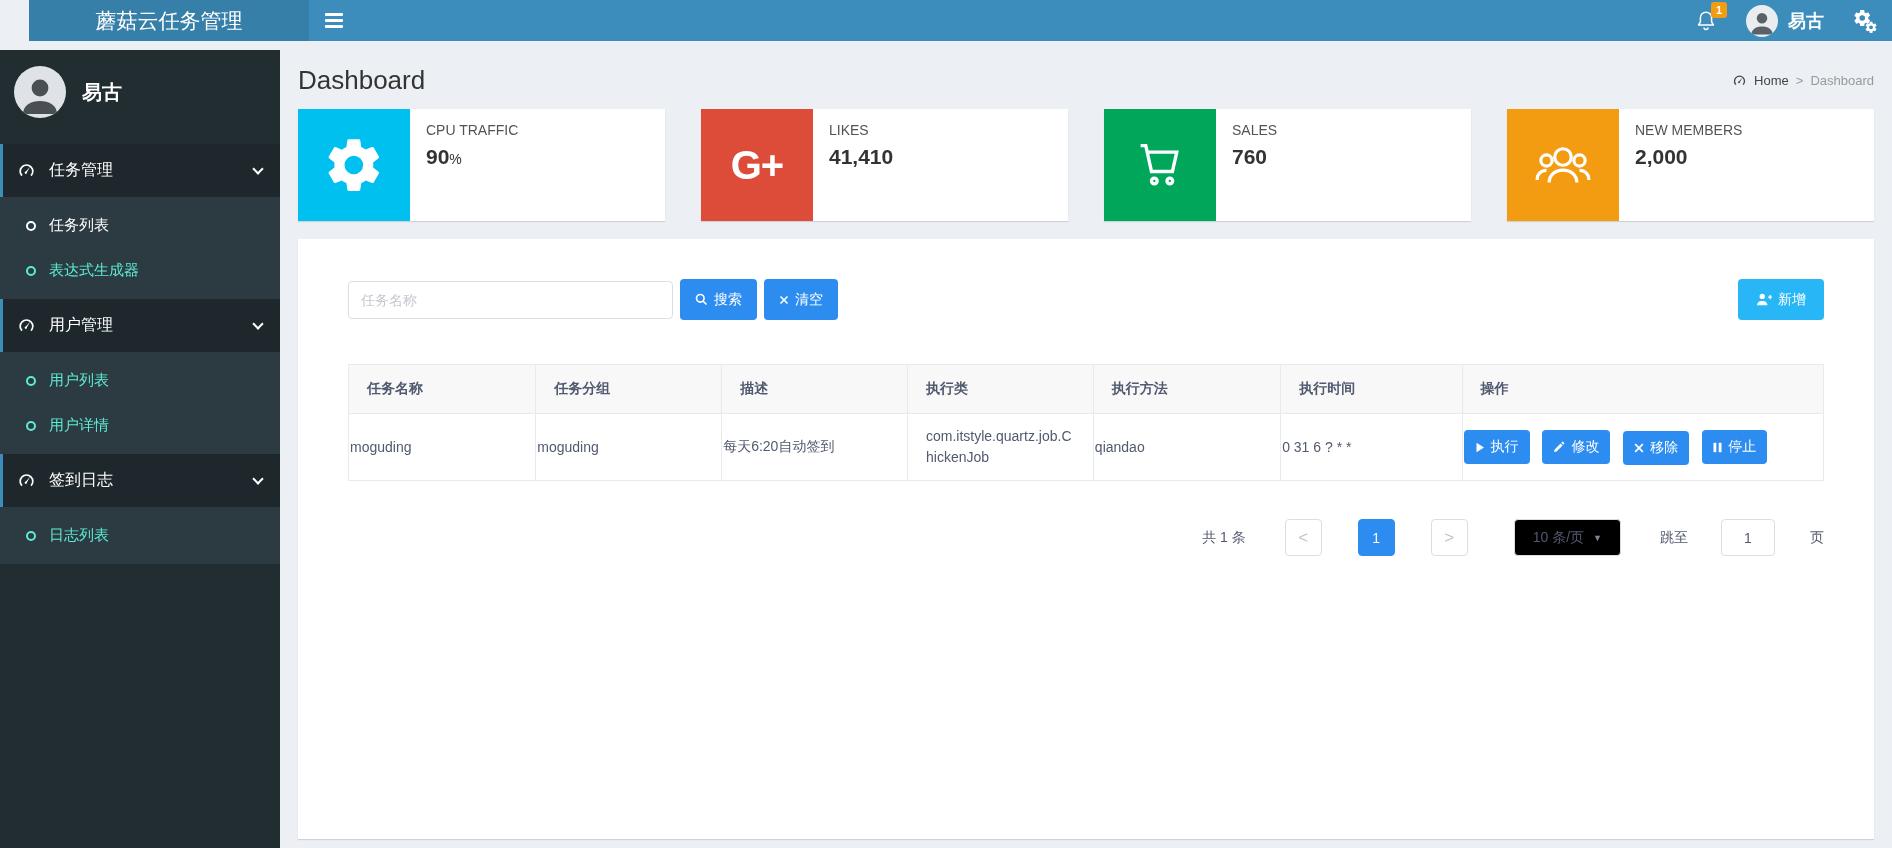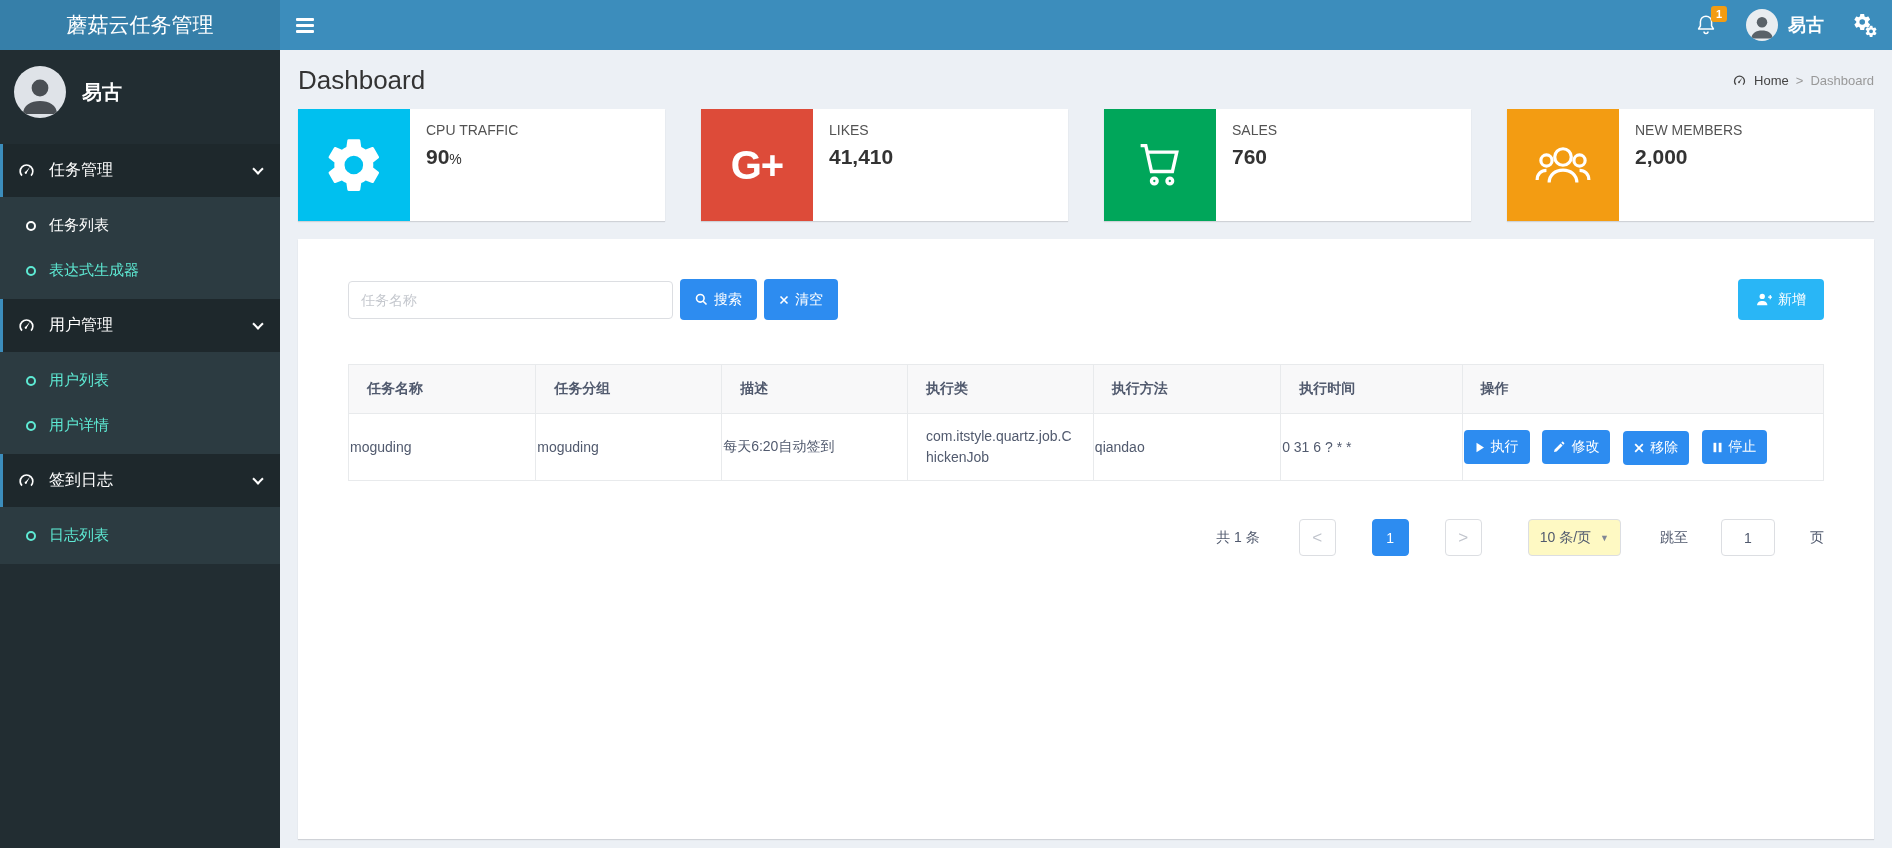--- a/index.html
+++ b/index.html
@@ -3,21 +3,21 @@
 <meta charset="utf-8">
 <style>
   * { box-sizing: border-box; }
   html,body { margin:0; padding:0; }
   body {
     width:1892px; height:848px; overflow:hidden;
     font-family:"Liberation Sans", sans-serif;
     background:#ecf0f5; color:#333;
   }
   
-  .main-header { position:fixed; top:0; left:0; right:0; height:50px; display:flex; z-index:20; }
+  .main-header { position:fixed; top:0; left:0; right:0; height:41px; display:flex; z-index:20;padding-left:29px; }
   .logo { width:280px; background:#367fa9; color:#fff; font-size:21px; display:flex; align-items:center; justify-content:center; }
   .navbar { flex:1; background:#3c8dbc; display:flex; align-items:center; }
   .hamburger { width:50px; height:50px; display:flex; flex-direction:column; align-items:center; justify-content:center; gap:3px; cursor:pointer; }
   .hamburger .bar { width:18px; height:3px; background:#fff; border-radius:1px; }
   .nav-right { margin-left:auto; display:flex; align-items:center; height:100%; }
   .nav-item { height:50px; display:flex; align-items:center; padding:0 14px; position:relative; cursor:pointer; }
   .badge { position:absolute; top:6px; right:5px; background:#f39c12; color:#fff; font-size:11px; font-weight:bold; padding:1px 5px; border-radius:3px; line-height:1.3; }
   .nav-avatar { width:32px; height:32px; border-radius:50%; background:#e9edf0; overflow:hidden; margin-right:10px; display:flex; align-items:flex-end; justify-content:center; }
   .nav-username { color:#fff; font-size:18px; font-weight:bold; }
   
@@ -64,21 +64,21 @@
   table { width:100%; border-collapse:collapse; font-size:14px; color:#515a6e; table-layout:fixed; }
   th { background:#f8f8f9; font-weight:bold; text-align:left; padding:15px 18px; border:1px solid #e8eaec; color:#515a6e; }
   td { border:1px solid #e8eaec; background:#fff; vertical-align:middle; }
   td.break { word-break:break-all; line-height:1.5; padding:12px 18px; }
   .action-btn { background:#2d8cf0; border:none; border-radius:4px; color:#fff; padding:8px 11px; font-size:14px; display:inline-flex; align-items:center; gap:6px; margin-right:9px; cursor:pointer; }
   
   .pagination { display:flex; align-items:center; justify-content:flex-end; margin-top:38px; font-size:14px; color:#515a6e;gap:23px; }
   .pg-total { margin-right:16px; }
   .page-btn { width:37px; height:37px; border:1px solid #dcdee2; border-radius:4px; background:#fff; color:#c0c4cc; display:flex; align-items:center; justify-content:center; font-size:17px; margin-right:13px; cursor:pointer; }
   .page-btn.active { background:#2d8cf0; border-color:#2d8cf0; color:#fff; font-size:14px; }
-  .page-size { height:37px; border:1px solid #dcdee2; border-radius:4px; background:#fef9c3; display:flex; align-items:center; padding:0 11px; gap:9px; margin:0 16px 0 10px; cursor:pointer; }
+  .page-size { height:37px; border:1px solid #dcdee2; border-radius:4px; background:#000000; display:flex; align-items:center; padding:0 18px; gap:9px; margin:0 16px 0 10px; cursor:pointer; }
   .caret { font-size:9px; color:#808695; }
   .jump-label { margin-right:10px; }
   .jump-input { width:54px; height:37px; border:1px solid #dcdee2; border-radius:4px; text-align:center; font-size:14px; color:#515a6e; outline:none; }
   .page-unit { margin-left:12px; }
 </style>
 </head>
 <body>
 
 <header class="main-header">
   <div class="logo">

